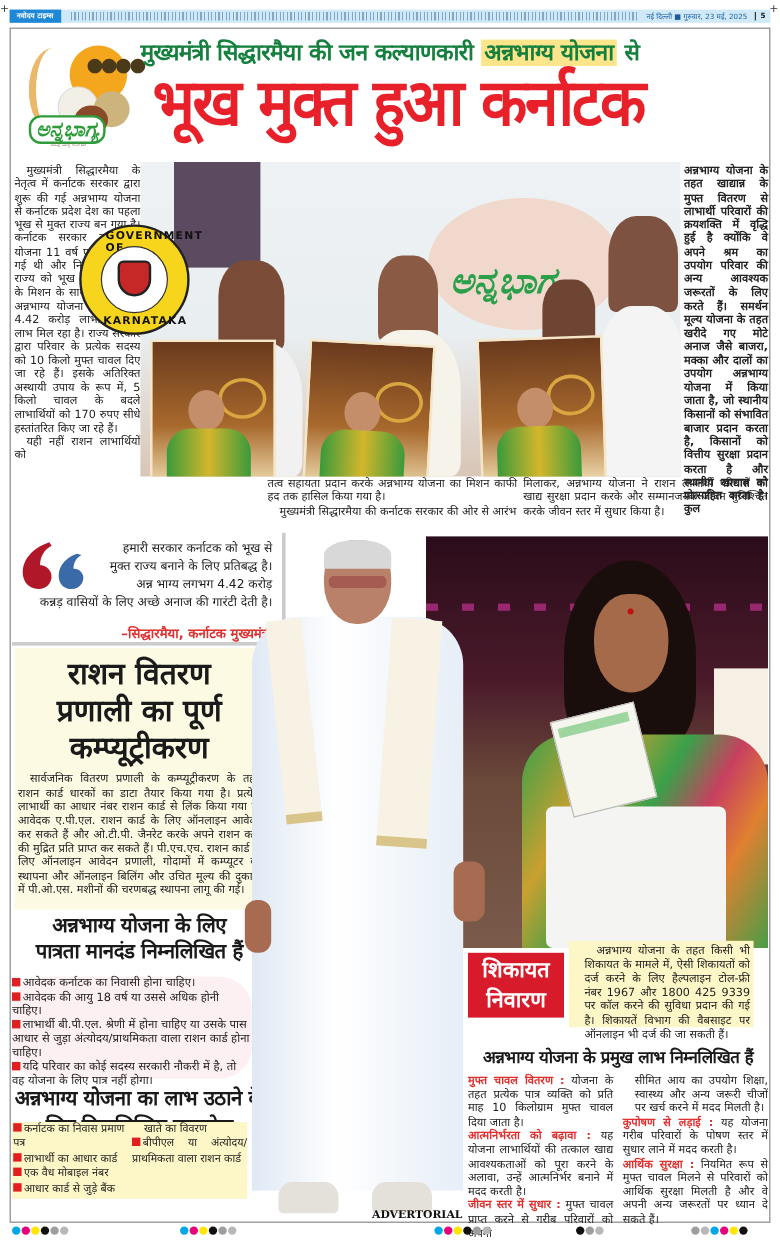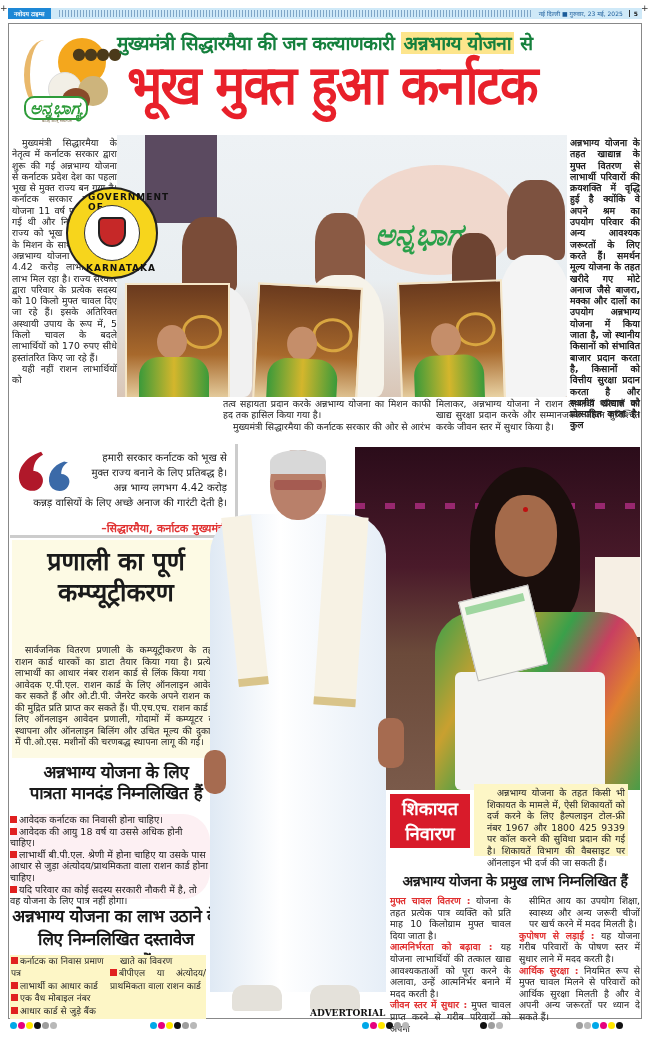--- a/index.html
+++ b/index.html
@@ -66,21 +66,21 @@
   
   .ysect { position: absolute; left: 12px; top: 540px; width: 208px; height: 218px; background: #fdfae4; }
   .ysect h2 { position: absolute; left: 0; top: 6px; width: 208px; text-align: center; font-family: "DejaVu Serif", serif; font-size: 25px; line-height: 31px; font-weight: bold; color: #1a1a1a; }
   .ysect .body { position: absolute; left: 3px; top: 104px; width: 203px; font-size: 9.3px; line-height: 11.5px; text-align: justify; }
 
   .elig-h { position: absolute; left: 12px; top: 762px; width: 208px; text-align: center; font-size: 17px; font-weight: bold; line-height: 21px; color: #1a1a1a; letter-spacing: -0.4px; }
   .elig { position: absolute; left: 10px; top: 814px; width: 200px; height: 85px; background: #fdf0f3; font-size: 9.5px; line-height: 11.6px; border-radius: 27px; }
   .bullet { display: inline-block; width: 7px; height: 7px; background: #e02020; margin-right: 2px; vertical-align: 0; }
 
   .docs-h { position: absolute; left: 12px; top: 905px; width: 208px; text-align: center; font-size: 17px; font-weight: bold; line-height: 23px; color: #1a1a1a; letter-spacing: -0.4px; }
-  .docs { position: absolute; left: 10px; top: 955px; width: 196px; height: 64px; background: #fdf6c6; font-size: 9px; line-height: 12.4px; display: flex; }
+  .docs { position: absolute; left: 10px; top: 935px; width: 196px; height: 64px; background: #fdf6c6; font-size: 9px; line-height: 12.4px; display: flex; }
   .docs .c1 { width: 100px; padding-left: 1px; }
   .docs .c2 { width: 96px; text-align: justify; }
 
   
   .cm { position: absolute; left: 200px; top: 450px; width: 200px; height: 570px; }
   .cm .head { position: absolute; left: 70px; top: 0; width: 56px; height: 70px; border-radius: 45% 45% 48% 48%; background: #b9806a; }
   .cm .hair { position: absolute; left: 70px; top: 0; width: 56px; height: 24px; border-radius: 50% 50% 0 0; background: #d8d8d8; }
   .cm .glasses { position: absolute; left: 74px; top: 30px; width: 48px; height: 10px; border-radius: 4px; background: rgba(150,60,60,.55); }
   .cm .kurta { position: absolute; left: 10px; top: 64px; width: 176px; height: 478px; background: linear-gradient(90deg, #dfe9f4, #ffffff 40%, #e6eef7); border-radius: 40px 40px 0 0; }
   .cm .shawl-l { position: absolute; left: 30px; top: 66px; width: 30px; height: 170px; background: #f7f2e4; border-bottom: 8px solid #d9c48a; transform: rotate(-6deg); }
@@ -208,20 +208,21 @@
     <div>हमारी सरकार कर्नाटक को भूख से</div>
     <div>मुक्त राज्य बनाने के लिए प्रतिबद्ध है।</div>
     <div>अन्न भाग्य लगभग 4.42 करोड़</div>
     <div>कन्नड़ वासियों के लिए अच्छे अनाज की गारंटी देती है।</div>
   </div>
   <div class="by">–सिद्धारमैया, कर्नाटक मुख्यमंत्री</div>
 </div>
 
 <div class="ysect">
   <h2>
+    <div>राशन वितरण</div>
     <div>प्रणाली का पूर्ण</div>
     <div>कम्प्यूट्रीकरण</div>
   </h2>
   <div class="body" style="text-indent:10px;">सार्वजनिक वितरण प्रणाली के कम्प्यूट्रीकरण के तहत राशन कार्ड धारकों का डाटा तैयार किया गया है। प्रत्येक लाभार्थी का आधार नंबर राशन कार्ड से लिंक किया गया है। आवेदक ए.पी.एल. राशन कार्ड के लिए ऑनलाइन आवेदन कर सकते हैं और ओ.टी.पी. जैनरेट करके अपने राशन कार्ड की मुद्रित प्रति प्राप्त कर सकते हैं। पी.एच.एच. राशन कार्ड के लिए ऑनलाइन आवेदन प्रणाली, गोदामों में कम्प्यूटर की स्थापना और ऑनलाइन बिलिंग और उचित मूल्य की दुकानों में पी.ओ.एस. मशीनों की चरणबद्ध स्थापना लागू की गई।</div>
 </div>
 
 <div class="elig-h">
   <div>अन्नभाग्य योजना के लिए</div>
   <div>पात्रता मानदंड निम्नलिखित हैं</div>
 </div>

